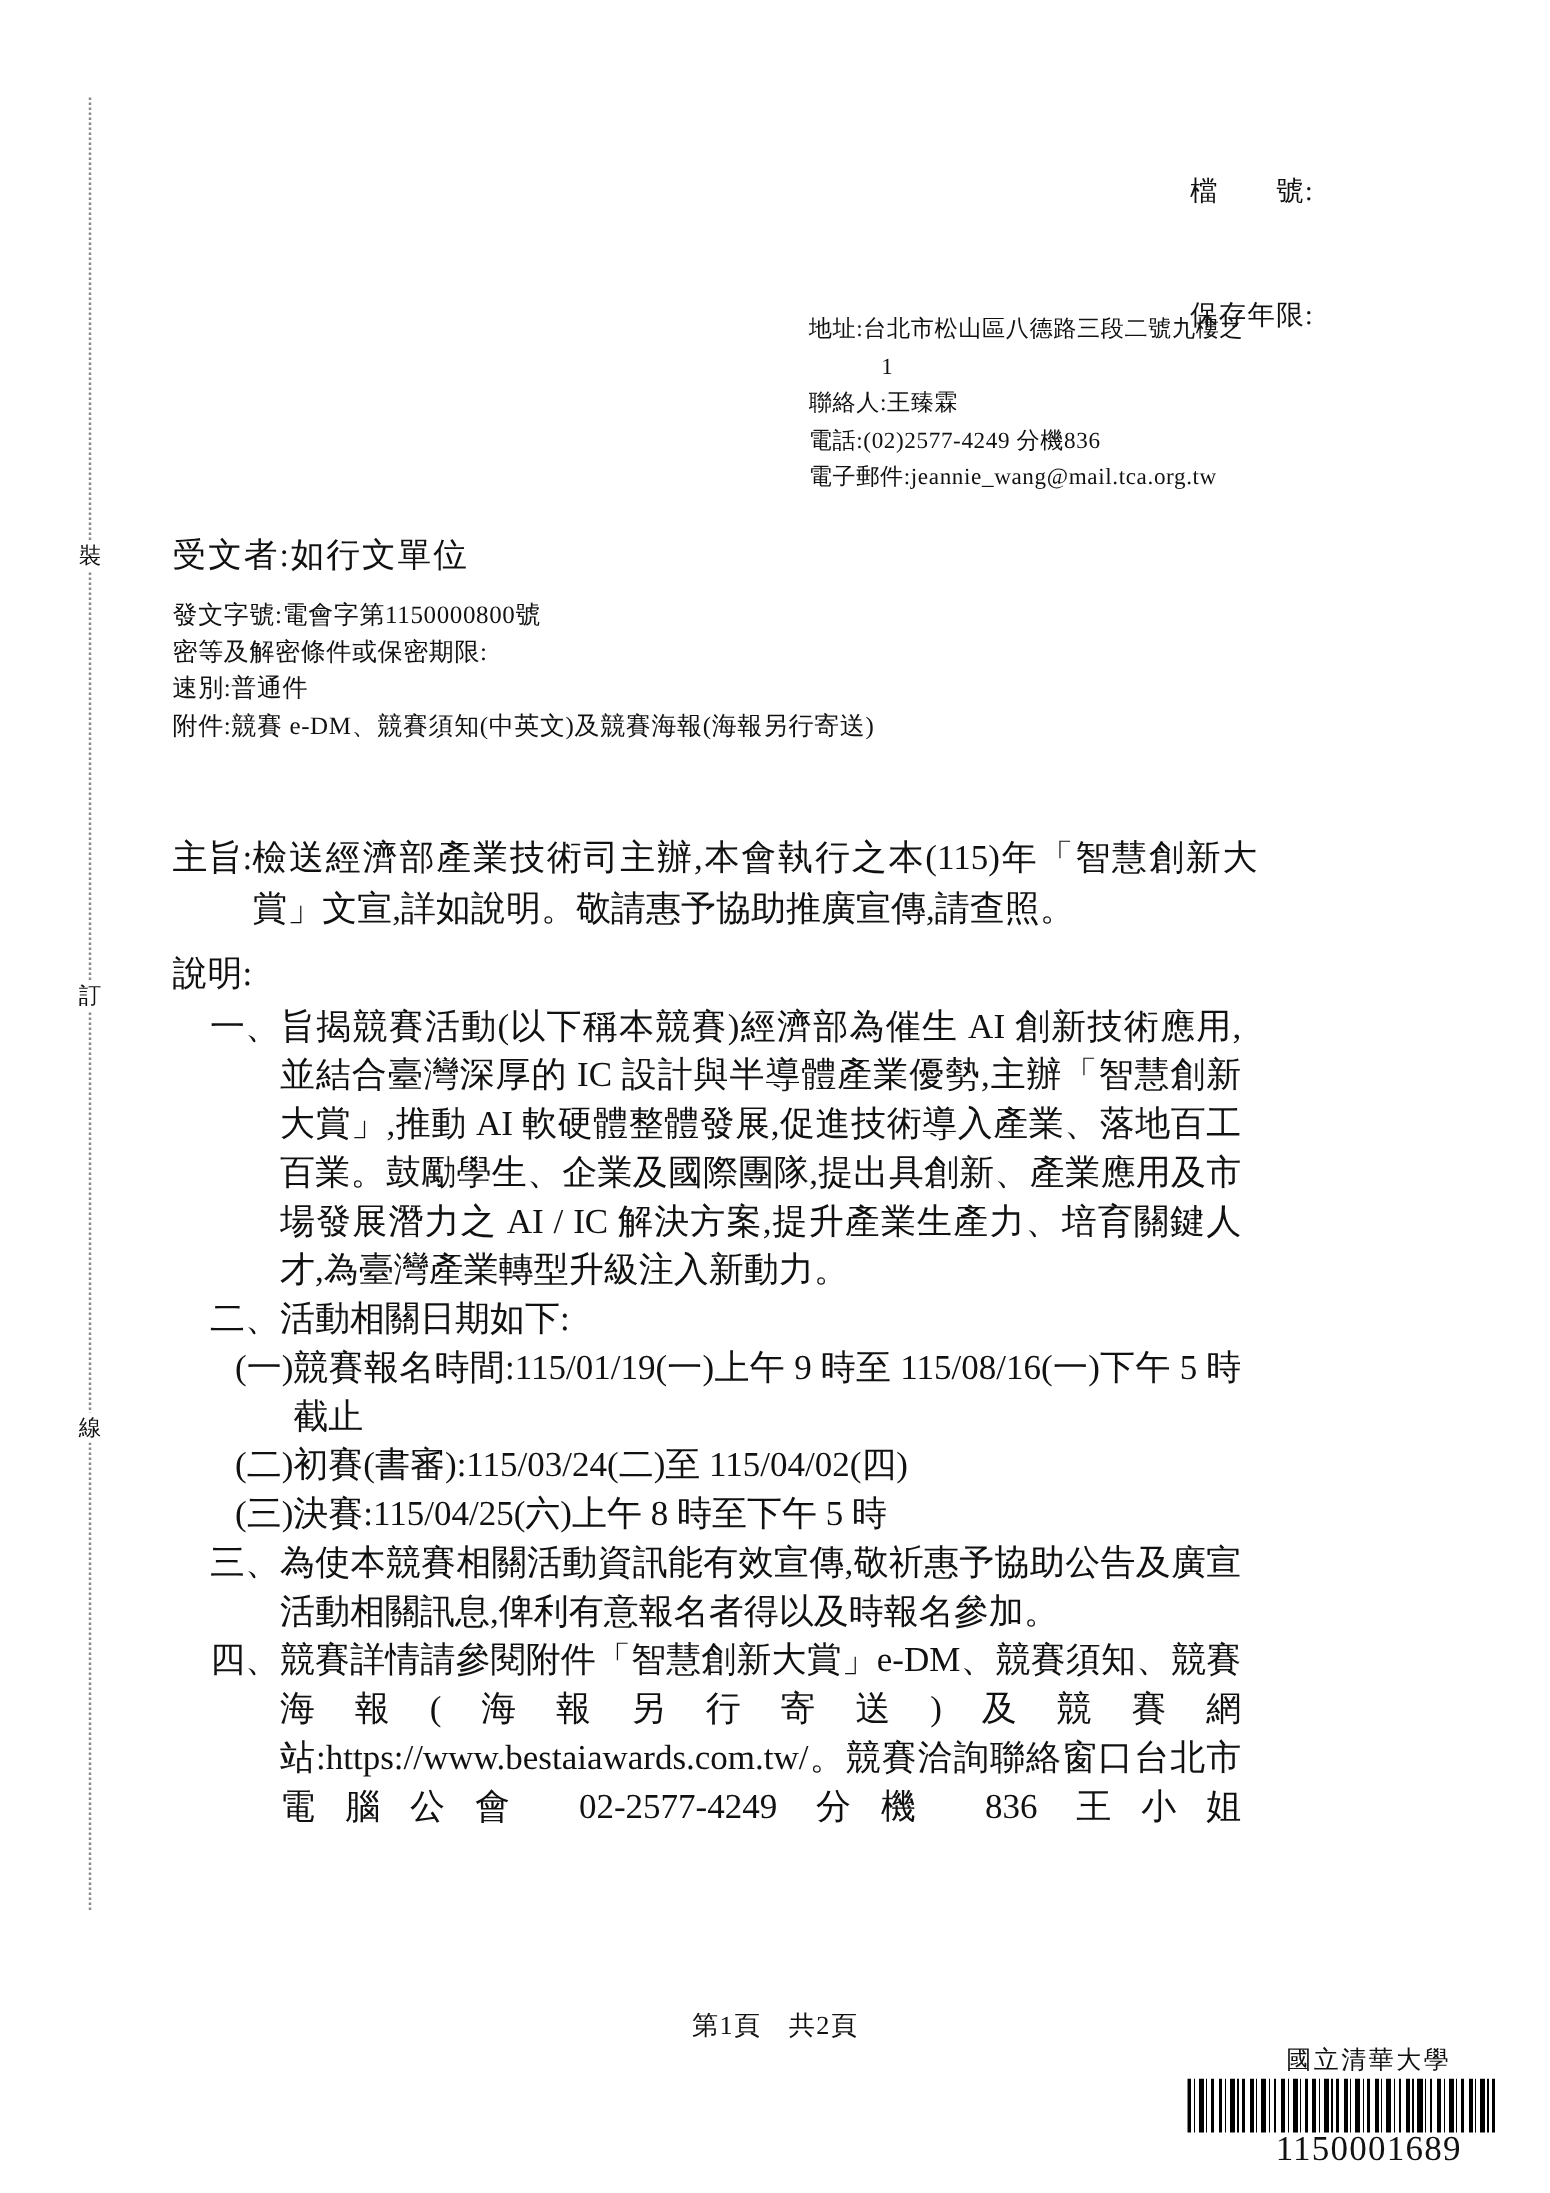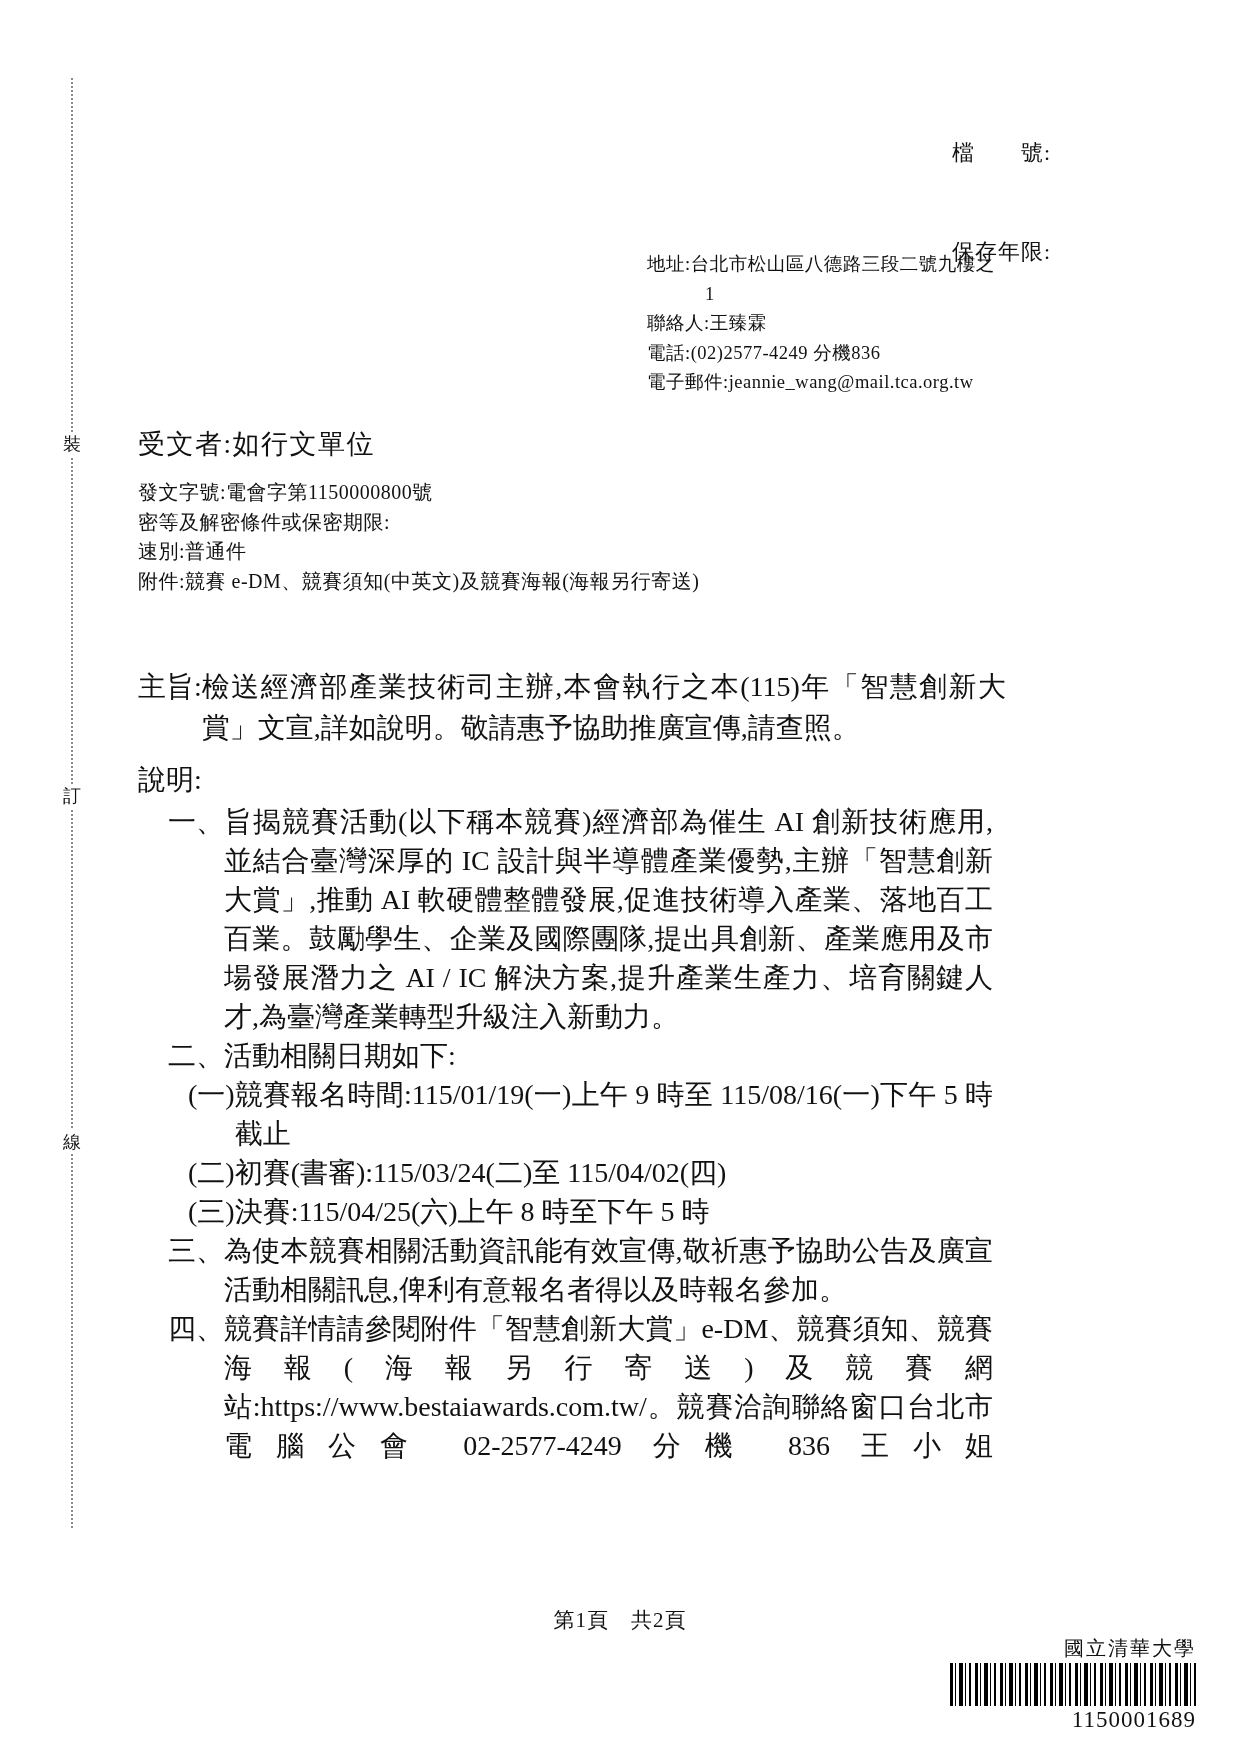--- a/index.html
+++ b/index.html
@@ -121,35 +121,35 @@
     width: 100%;
     text-align: center;
     font-size: 21px;
     letter-spacing: 1px;
   }
 
   
   .receipt {
     position: absolute;
     left: 950px; top: 1636px;
-    width: 246px;
-    text-align: right;
+    width: 290px;
+    text-align: center;
   }
   .receipt .uni { font-size: 20px; letter-spacing: 2px; line-height: 24px; }
   .barcode {
     margin-top: 3px;
     width: 246px; height: 43px;
     background: repeating-linear-gradient(90deg,
       #000 0px, #000 3px, #fff 3px, #fff 5px,
       #000 5px, #000 6px, #fff 6px, #fff 9px,
       #000 9px, #000 13px, #fff 13px, #fff 15px,
       #000 15px, #000 16px, #fff 16px, #fff 19px,
       #000 19px, #000 21px, #fff 21px, #fff 25px);
   }
-  .receipt .bcnum { font-size: 23px; letter-spacing: 1px; line-height: 28px; }
+  .receipt .bcnum { font-size: 28px; letter-spacing: 1px; line-height: 28px; }
 </style>
 </head>
 <body>
 
 <div class="page">
 
   <div class="binding-line"></div>
   <div class="binding-mark mark-top">裝</div>
   <div class="binding-mark mark-mid">訂</div>
   <div class="binding-mark mark-bot">線</div>

